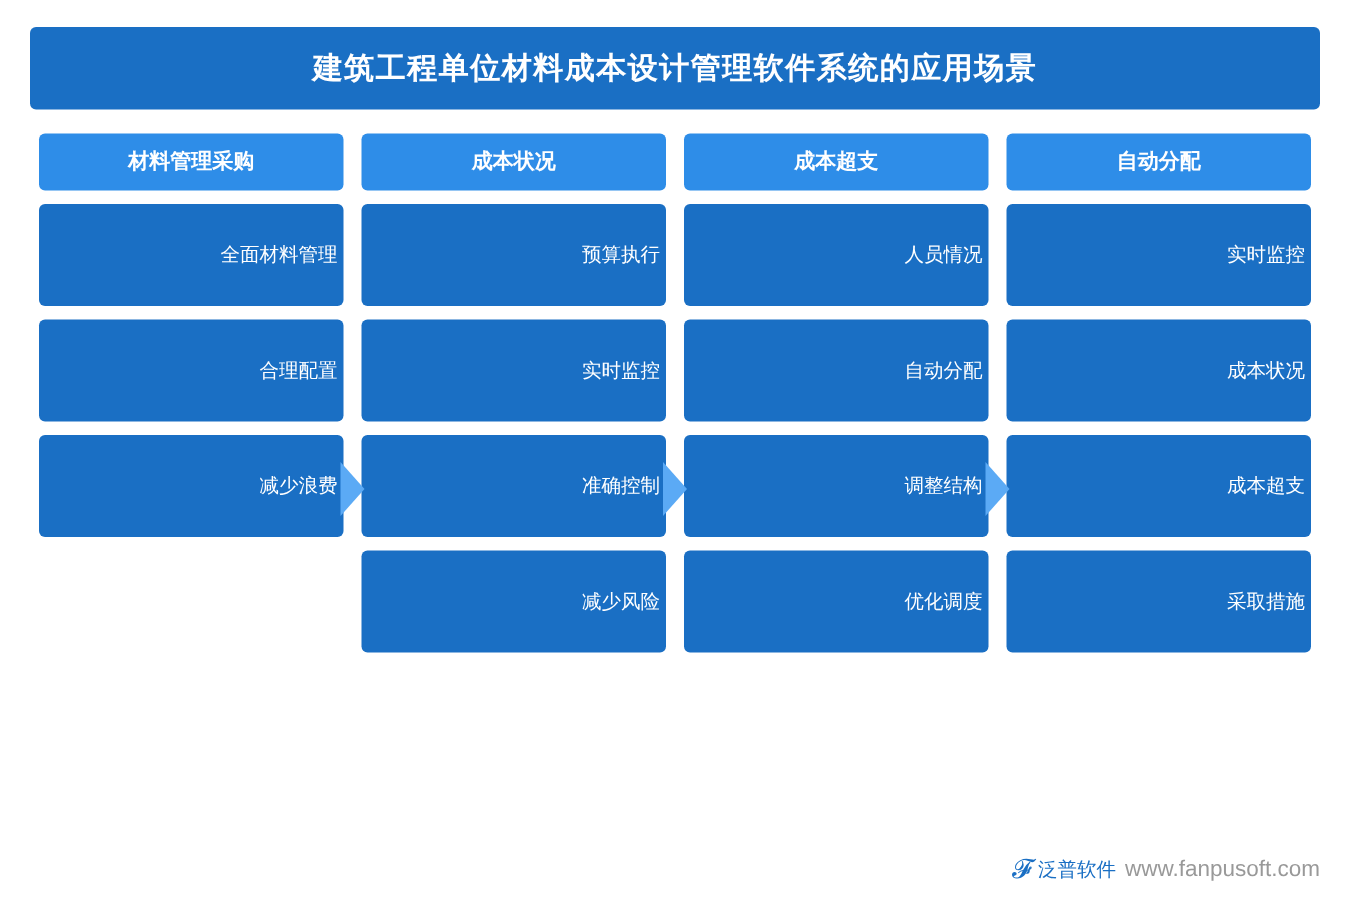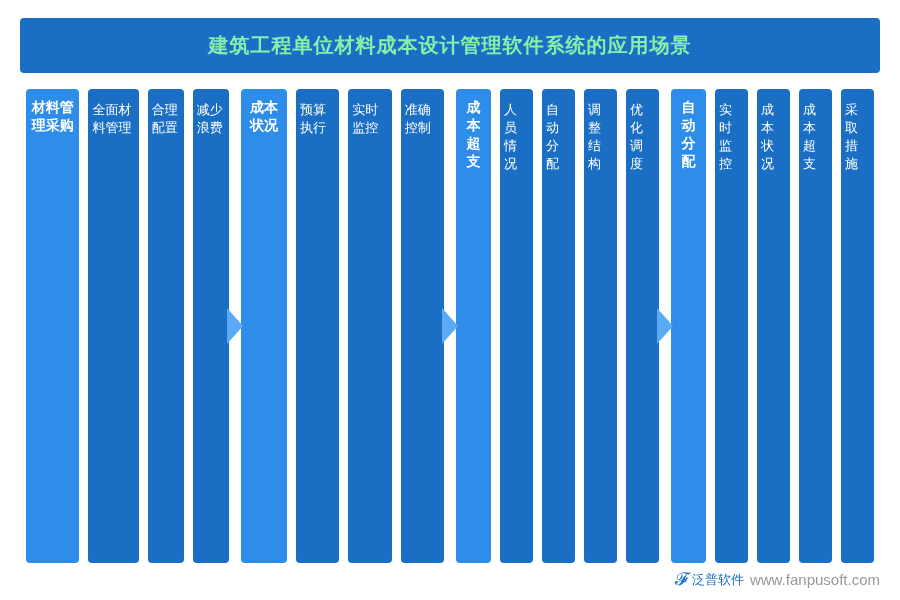--- a/index.html
+++ b/index.html
@@ -15,42 +15,42 @@
       width: 900px;
       height: 600px;
       background: #fff;
       display: flex;
       flex-direction: column;
       padding: 18px 20px 10px 20px;
     }
 
     .title-bar {
       background: #1a6fc4;
-      color: #86efac;
+      color: #ffffff;
       text-align: center;
       font-size: 20px;
       font-weight: bold;
       padding: 14px 10px;
       border-radius: 4px;
       margin-bottom: 16px;
       letter-spacing: 1px;
     }
 
     .columns-wrapper {
       display: flex;
       flex-direction: row;
       gap: 0;
       flex: 1;
       align-items: stretch;
       position: relative;
     }
 
     .column {
       display: flex;
-      flex-direction: row;
+      flex-direction: column;
       gap: 9px;
       flex: 1;
       padding: 0 6px;
       position: relative;
     }
 
     .column:not(:last-child)::after {
       content: '';
       position: absolute;
       right: -8px;
@@ -70,23 +70,23 @@
       text-align: center;
       font-size: 14px;
       font-weight: bold;
       padding: 10px 4px;
       border-radius: 4px;
     }
 
     .col-item {
       background: #1a6fc4;
       color: #fff;
-      text-align: left;
+      text-align: right;
       font-size: 13px;
-      padding: 12px 4px;
+      padding: 25px 4px;
       border-radius: 4px;
     }
 
     .footer {
       display: flex;
       justify-content: flex-end;
       align-items: center;
       padding-top: 6px;
       gap: 6px;
     }
@@ -120,20 +120,21 @@
         <div class="col-header">材料管理采购</div>
         <div class="col-item">全面材料管理</div>
         <div class="col-item">合理配置</div>
         <div class="col-item">减少浪费</div>
       </div>
       <div class="column">
         <div class="col-header">成本状况</div>
         <div class="col-item">预算执行</div>
         <div class="col-item">实时监控</div>
         <div class="col-item">准确控制</div>
+        <div class="col-item">减少风险</div>
       </div>
       <div class="column">
         <div class="col-header">成本超支</div>
         <div class="col-item">人员情况</div>
         <div class="col-item">自动分配</div>
         <div class="col-item">调整结构</div>
         <div class="col-item">优化调度</div>
       </div>
       <div class="column">
         <div class="col-header">自动分配</div>

